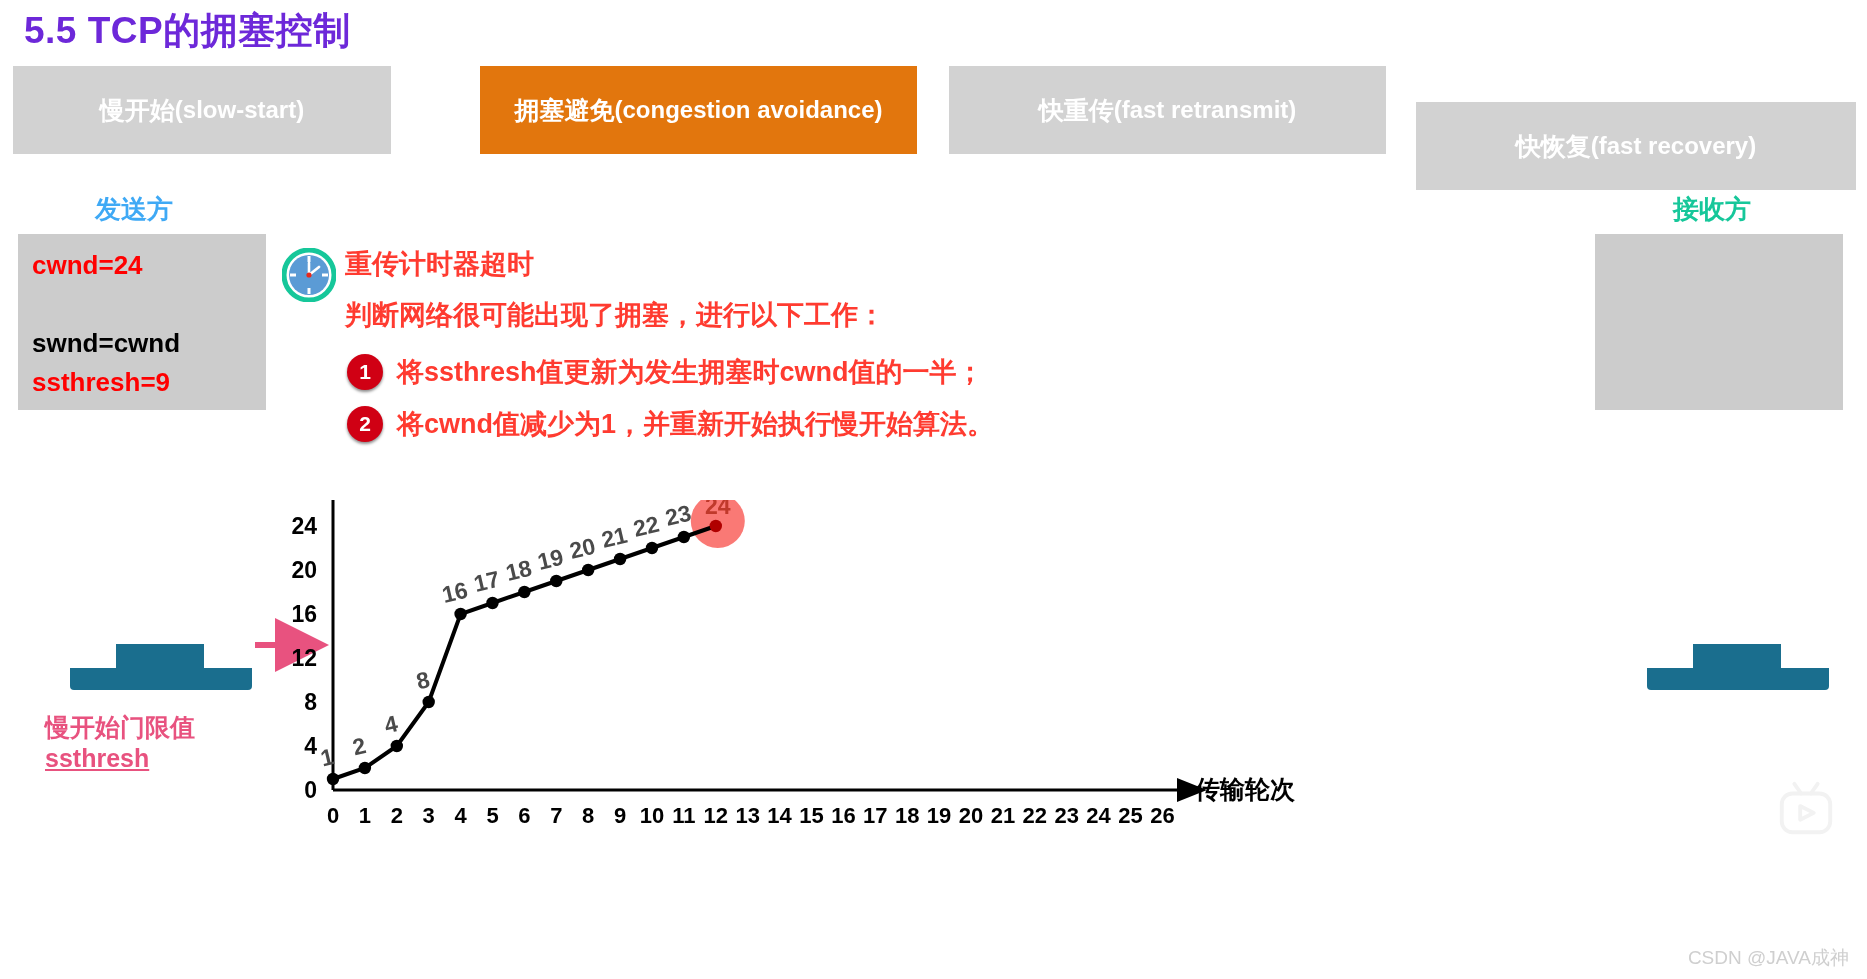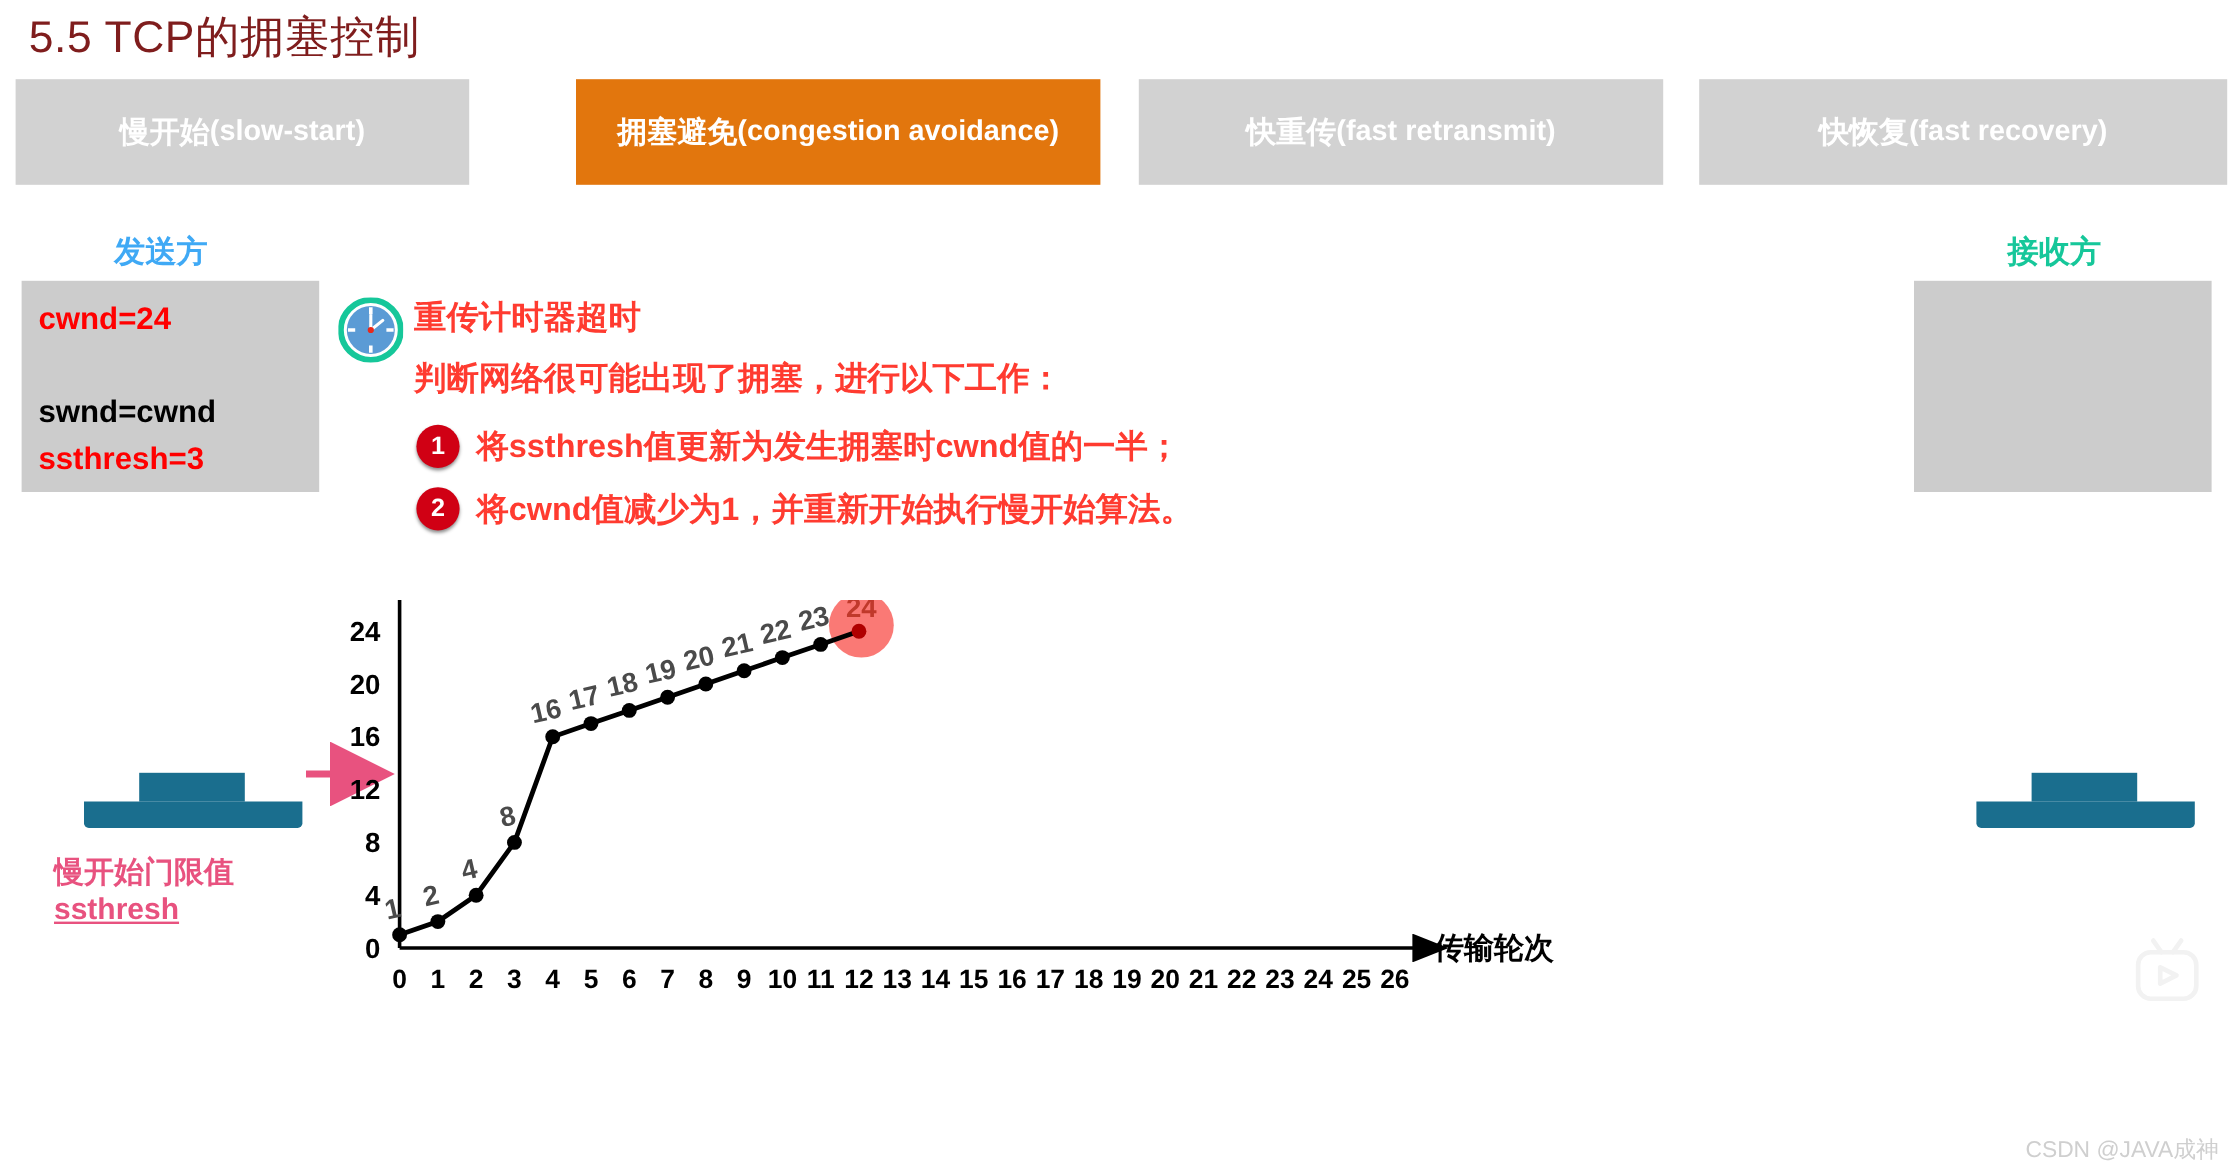--- a/index.html
+++ b/index.html
@@ -7,22 +7,22 @@
     width: 1867px; height: 979px;
     background: #ffffff;
     font-family: "Liberation Sans", "DejaVu Sans", sans-serif;
     overflow: hidden;
   }
   .page { position: relative; width: 1867px; height: 979px; }
 
   
   .slide-title {
     position: absolute; left: 24px; top: 6px;
-    font-size: 37px; font-weight: normal;
-    color: #7f1d1d; letter-spacing: 0.5px;
+    font-size: 37px; font-weight: bold;
+    color: #6d28d9; letter-spacing: 0.5px;
     white-space: nowrap;
     text-align: right;
   }
 
   
   .tabs { position: absolute; left: 13px; top: 66px; width: 1843px; height: 88px; }
   .tab {
     position: absolute; top: 0; height: 88px;
     display: flex; flex-direction: row;
     align-items: center; justify-content: center;
@@ -147,33 +147,33 @@
       <span class="en">(slow-start)</span>
     </div>
     <div class="tab active" id="tab1" style="left:467px;width:437px;">
       <span class="cn">拥塞避免</span>
       <span class="en">(congestion avoidance)</span>
     </div>
     <div class="tab inactive" id="tab2" style="left:936px;width:437px;">
       <span class="cn">快重传</span>
       <span class="en">(fast retransmit)</span>
     </div>
-    <div class="tab inactive" id="tab3" style="left:1403px;width:440px;">
+    <div class="tab inactive" id="tab3" style="left:1403px;width:440px;margin-top:36px;">
       <span class="cn">快恢复</span>
       <span class="en">(fast recovery)</span>
     </div>
   </div>
 
   <div class="endpoint-label" id="sender-label">发送方</div>
   <div class="monitor" id="sender-monitor">
     <div class="screen-outer">
       <div class="screen-inner">
         <div class="stat-line stat-red">cwnd=24</div>
         <div class="stat-line stat-black">swnd=cwnd</div>
-        <div class="stat-line stat-red">ssthresh=3</div>
+        <div class="stat-line stat-red">ssthresh=9</div>
       </div>
     </div>
     <div class="neck"></div>
     <div class="base"></div>
   </div>
 
   <div class="endpoint-label" id="receiver-label">接收方</div>
   <div class="monitor" id="receiver-monitor">
     <div class="screen-outer">
       <div class="screen-inner"></div>

